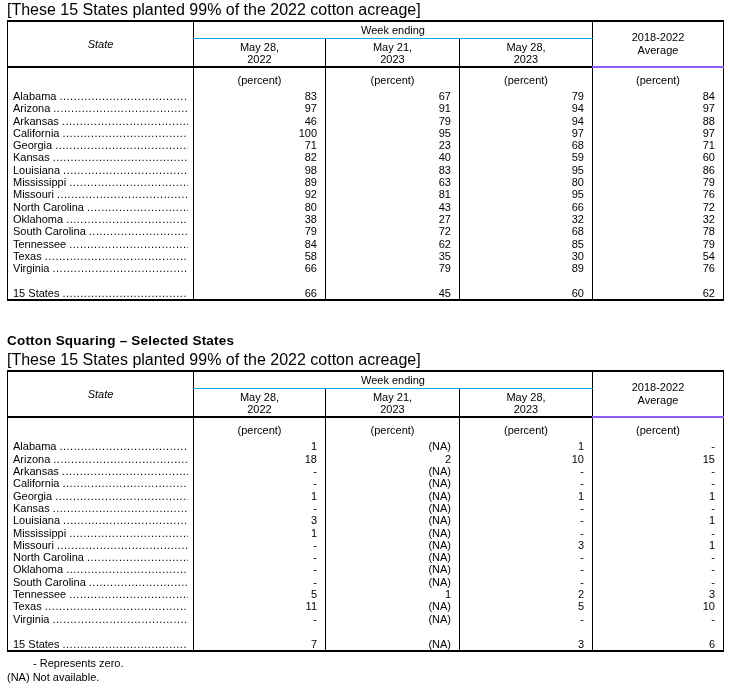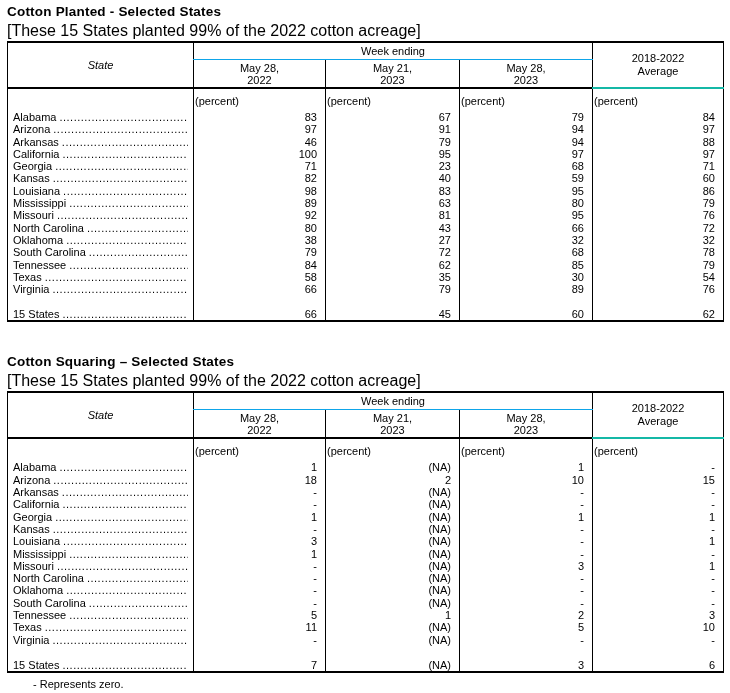--- a/index.html
+++ b/index.html
@@ -21,45 +21,44 @@
     border-top:2px solid #000;border-bottom:2px solid #000;
     border-left:1px solid #000;border-right:1px solid #000;
   }
   col.c-state{width:186px;}
   col.c-d1{width:132px;}
   col.c-d2{width:134px;}
   col.c-d3{width:133px;}
   col.c-avg{width:131px;}
   th{font-weight:normal;text-align:center;vertical-align:middle;padding:0;}
   .h-week{height:16px;border-left:1px solid #000;border-bottom:1px solid #0ea5e9;}
-  .h-avg{border-left:1px solid #000;border-bottom:2px solid #14b8a6;line-height:13px;margin-top:42px;}
+  .h-avg{border-left:1px solid #000;border-bottom:2px solid #8b5cf6;line-height:13px;margin-top:42px;}
   .h-state{border-bottom:2px solid #000;font-style:italic;}
   .h-date{height:25px;border-left:1px solid #000;border-bottom:2px solid #000;line-height:12px;padding:1px 0;text-align:center;}
-  tr.unit-row td{height:19px;vertical-align:middle;padding-top:2px;}
+  tr.unit-row td{height:19px;text-align:center;vertical-align:middle;padding-top:2px;}
   td.vline{border-left:1px solid #000;}
   tbody.data tr td{height:12.3px;line-height:12.3px;padding:0;vertical-align:bottom;}
   td.state-cell{padding:0;}
   .state-wrap{display:flex;align-items:baseline;padding-left:5px;}
   .state-name{white-space:nowrap;padding-right:3px;}
   .leader{flex:1;overflow:hidden;white-space:nowrap;margin-right:5px;}
   .leader::after{content:"...................................................................................";letter-spacing:.5px;}
   td.val{text-align:right;padding-right:8px !important;}
   tr.spacer td{height:9px !important;}
   tr.total-row td{height:16px !important;}
   .footnotes{margin-top:4px;font-size:11px;line-height:14.5px;}
   .fn-indent{padding-left:26px;}
   .block2{margin-top:32px;}
 </style>
 </head>
 <body>
 
 <div class="page">
 
   <section>
-    <h1 class="tbl-title">Cotton Planted - Selected States</h1>
     <div class="tbl-note">[These 15 States planted 99% of the 2022 cotton acreage]</div>
     <table class="report">
       <colgroup>
         <col class="c-state">
           <col class="c-d1">
           <col class="c-d2">
           <col class="c-d3">
           <col class="c-avg">
       </colgroup>
       <thead>

